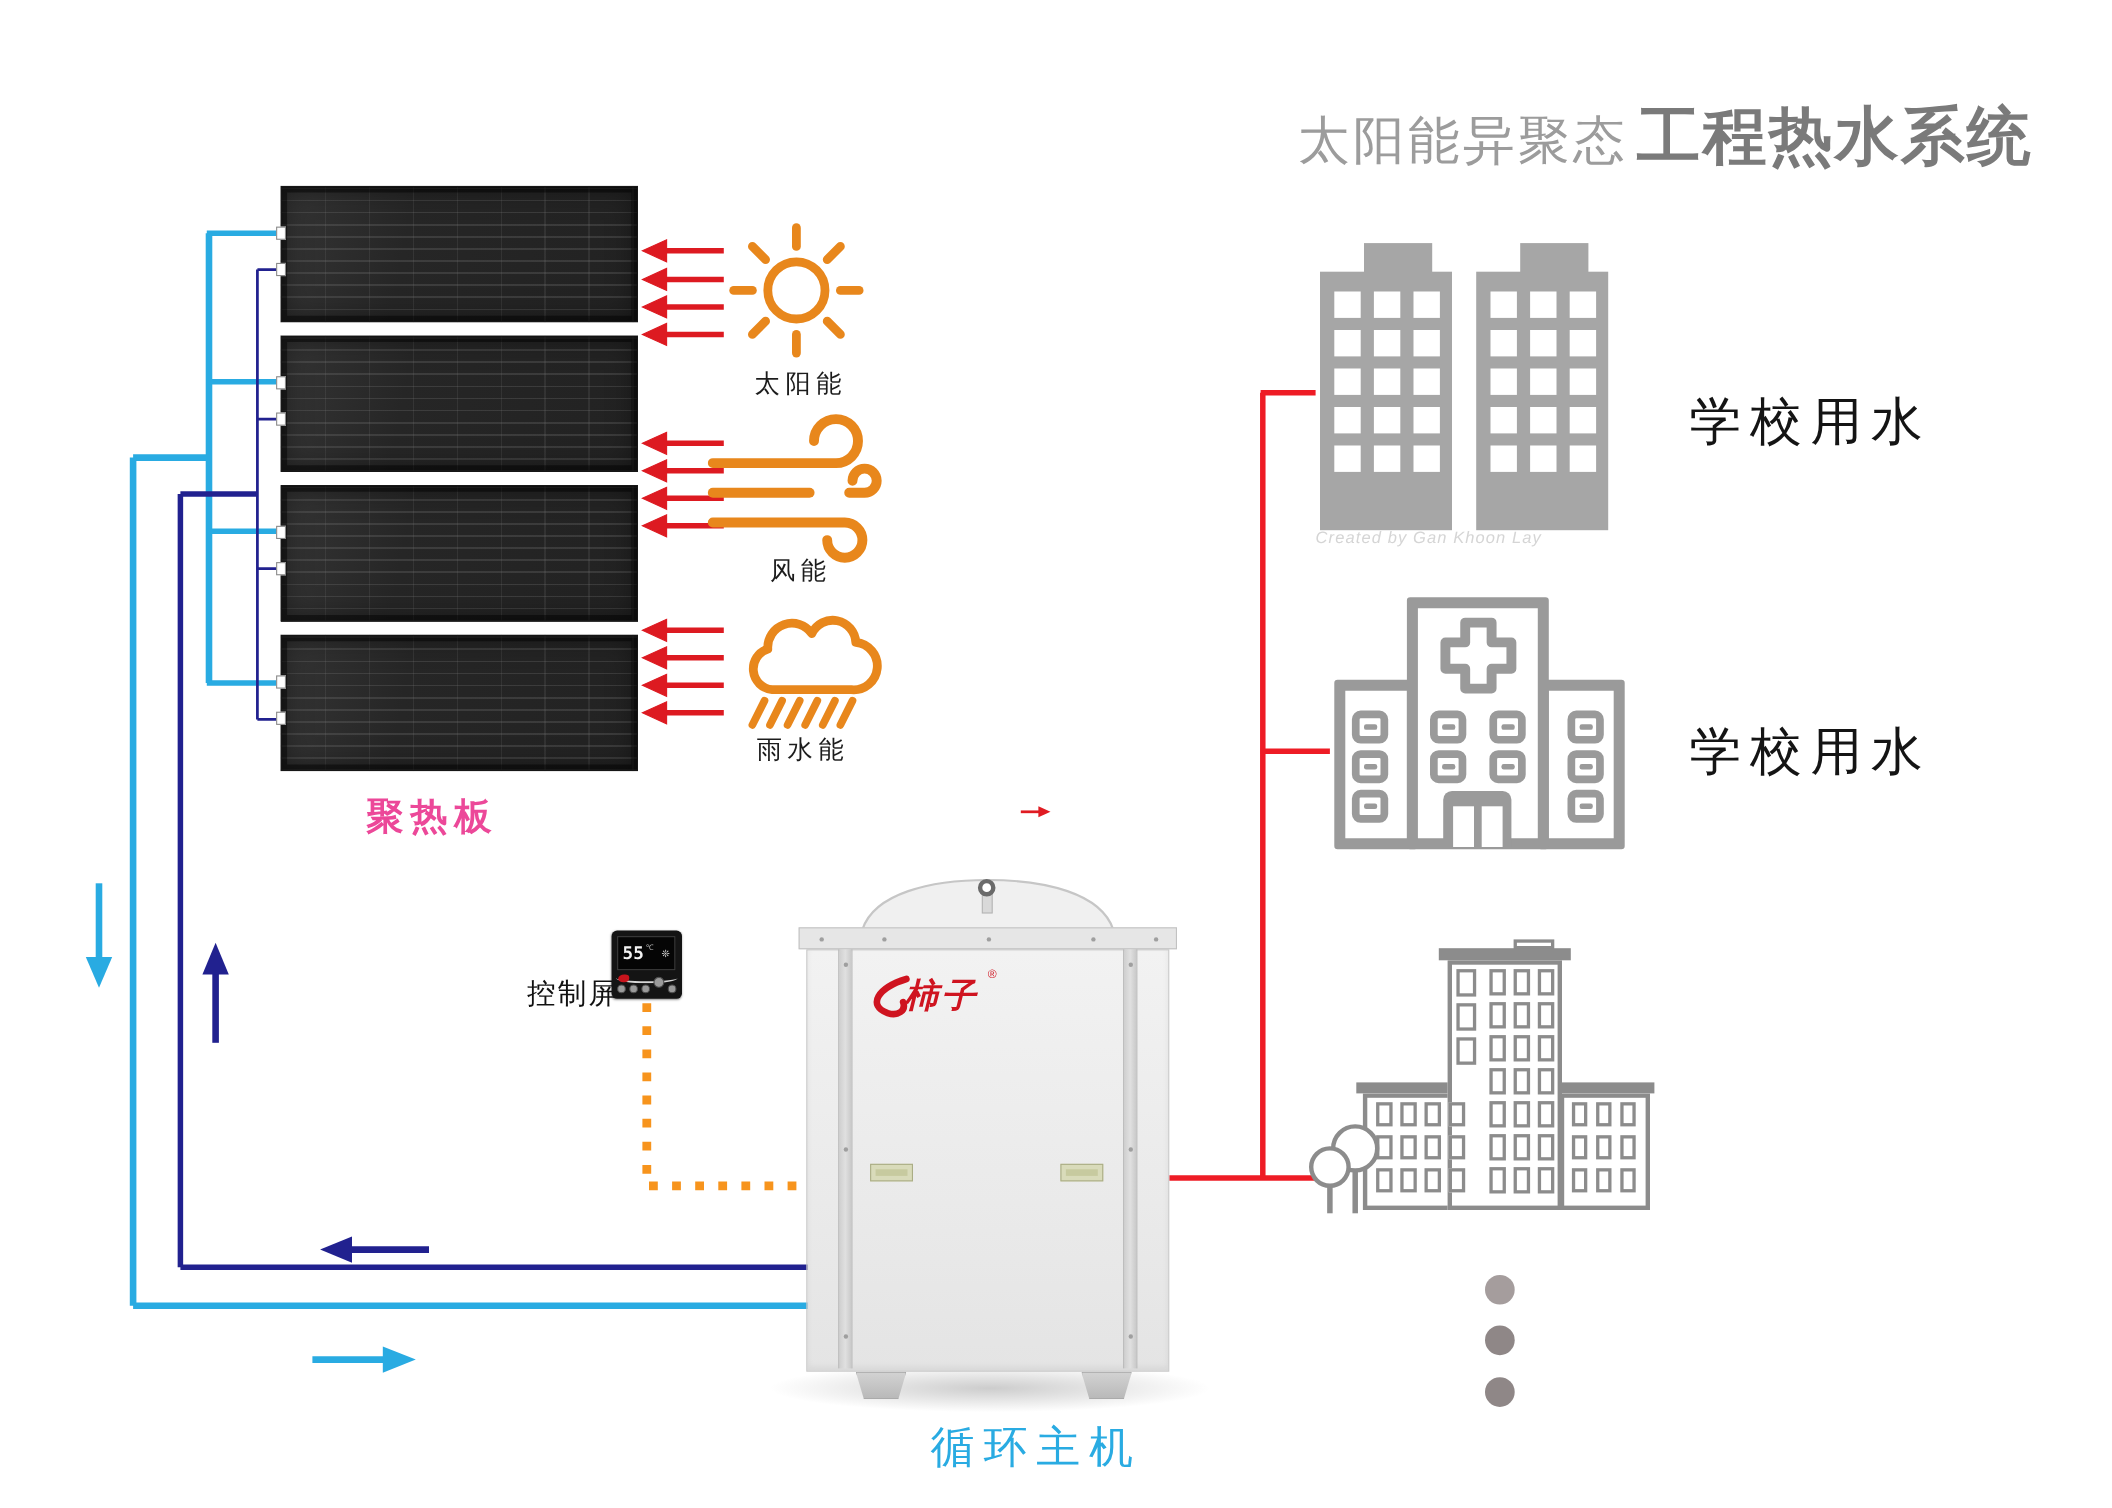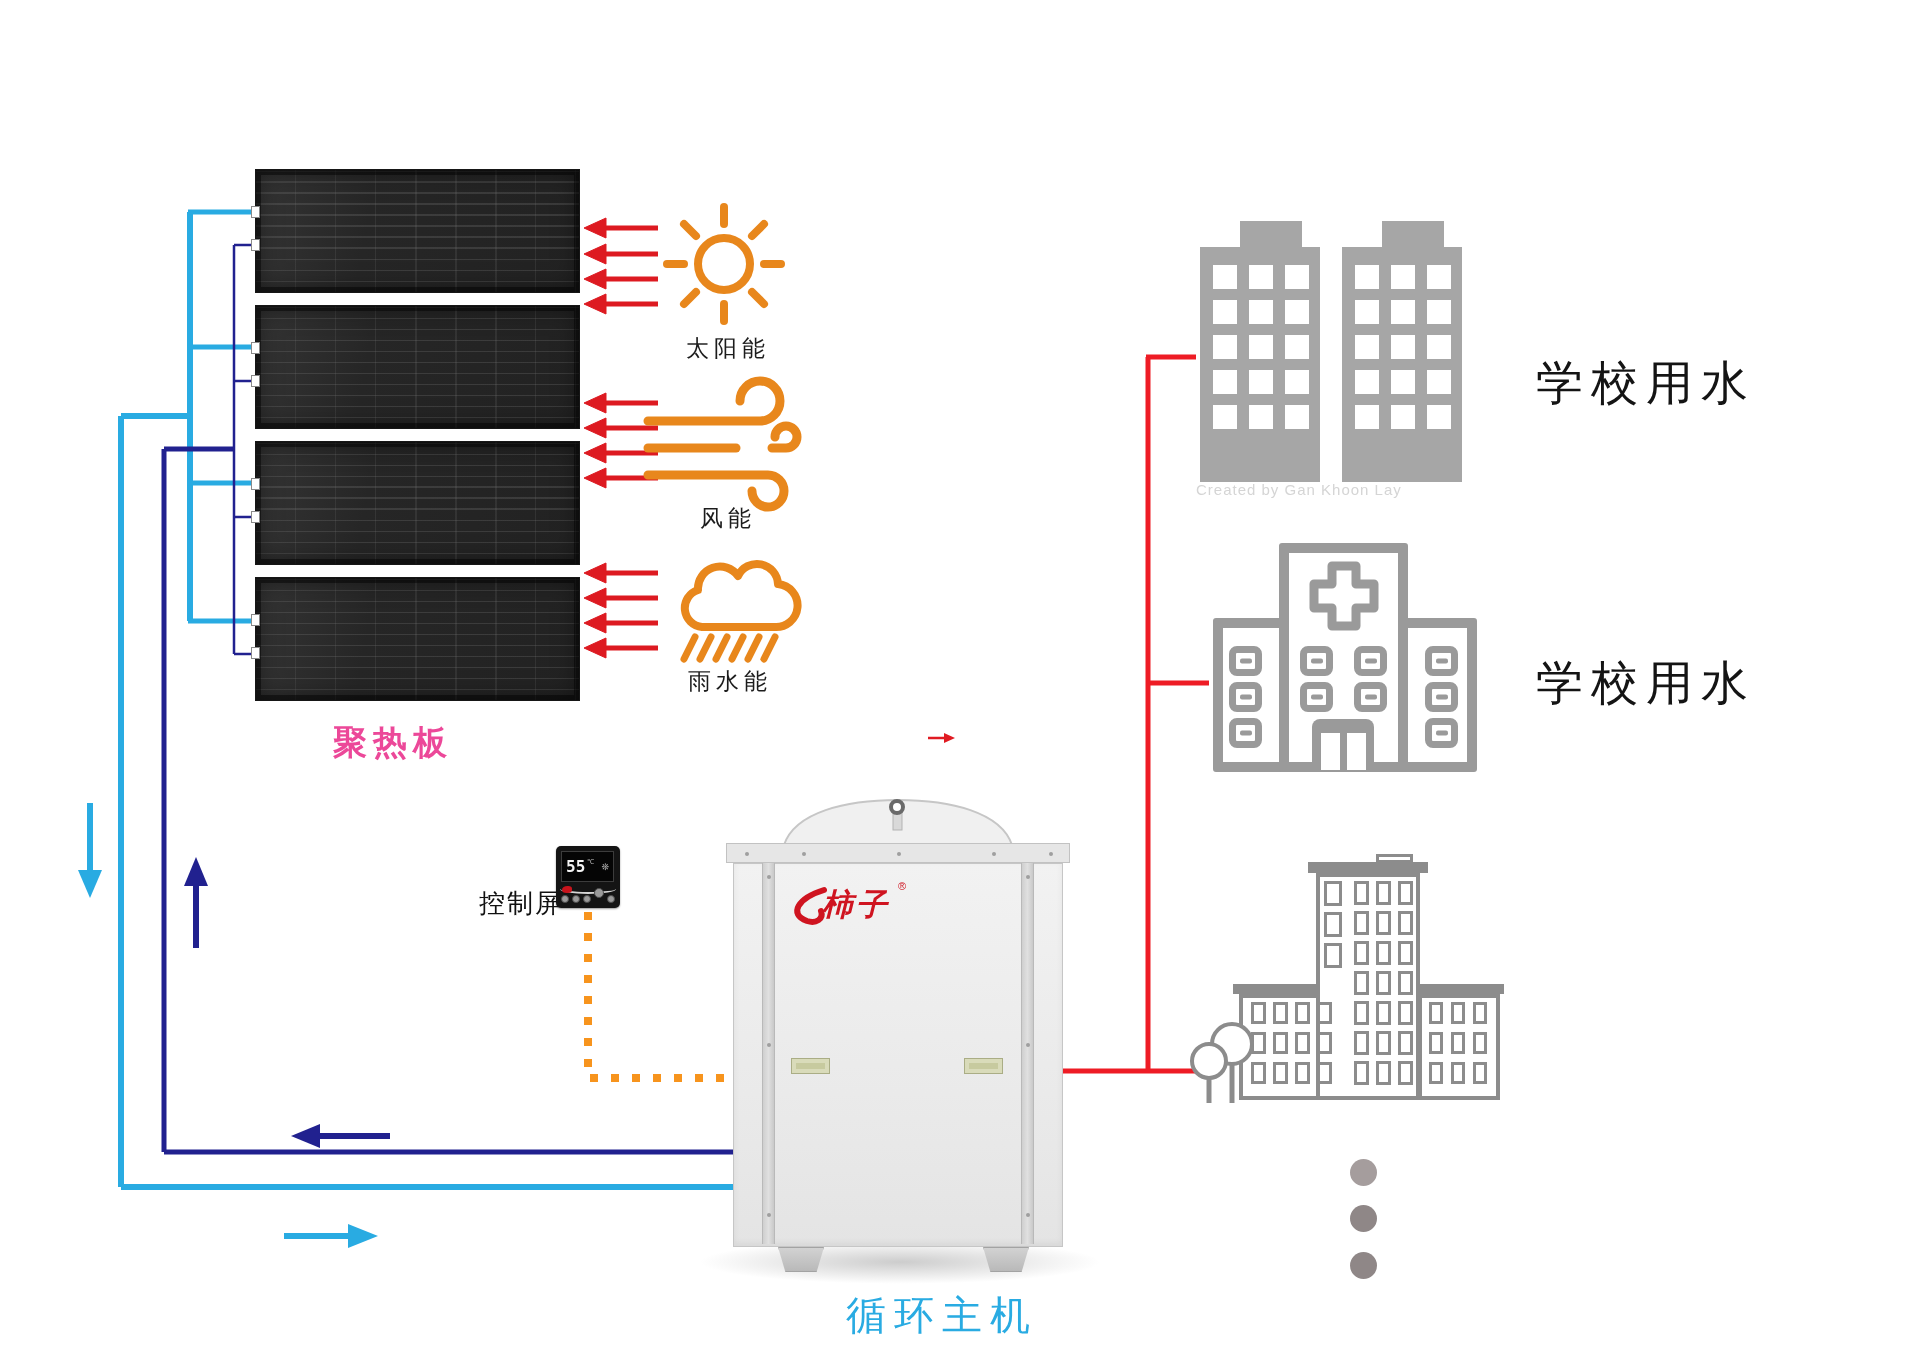--- a/index.html
+++ b/index.html
@@ -168,20 +168,24 @@
         <polygon points="606,563 606,583 584,573"></polygon>
       <line x1="658" y1="598" x2="604" y2="598" stroke-width="5"></line>
         <polygon points="606,588 606,608 584,598"></polygon>
       <line x1="658" y1="623" x2="604" y2="623" stroke-width="5"></line>
         <polygon points="606,613 606,633 584,623"></polygon>
       <line x1="658" y1="648" x2="604" y2="648" stroke-width="5"></line>
         <polygon points="606,638 606,658 584,648"></polygon>
     </g>
   </svg>
 
+  <div class="abs title-row" style="left:1180px;top:86px;">
+    <span class="title-light">太阳能异聚态</span>
+    <span class="title-bold">工程热水系统</span>
+  </div>
 
   <div class="panel" style="top:169px;">
     <div class="tap t1"></div>
     <div class="tap t2"></div>
   </div>
   <div class="panel" style="top:305px;">
     <div class="tap t1"></div>
     <div class="tap t2"></div>
   </div>
   <div class="panel" style="top:441px;">
@@ -313,21 +317,21 @@
         <div class="win"></div>
         <div class="win"></div>
         <div class="win"></div>
         <div class="win"></div>
         <div class="win"></div>
         <div class="win"></div>
         <div class="win"></div>
         <div class="win"></div>
         <div class="win"></div>
       </div>
-    <div class="abs watermark" style="left:1196px;top:481px;">Created by Gan Khoon Lay</div>
+    <div class="abs watermark" style="left:1196px;top:481px;font-style:italic;">Created by Gan Khoon Lay</div>
   </div>
   <div class="abs consumer-label" style="left:1536px;top:352px;">学校用水</div>
 
   <div>
     <div class="hosp-box" style="left:1213px;top:618px;width:76px;height:154px;"></div>
     <div class="hosp-box" style="left:1398px;top:618px;width:79px;height:154px;"></div>
     <div class="hosp-box" style="left:1279px;top:543px;width:129px;height:229px;"></div>
     <svg width="1920" height="1371" viewBox="0 0 1920 1371" style="pointer-events:none;">
       <path d="M1332 566 h24 v18 h18 v24 h-18 v18 h-24 v-18 h-18 v-24 h18 z" fill="#fff" stroke="#9a9a9a" stroke-width="9" stroke-linejoin="round"></path>
     </svg>

